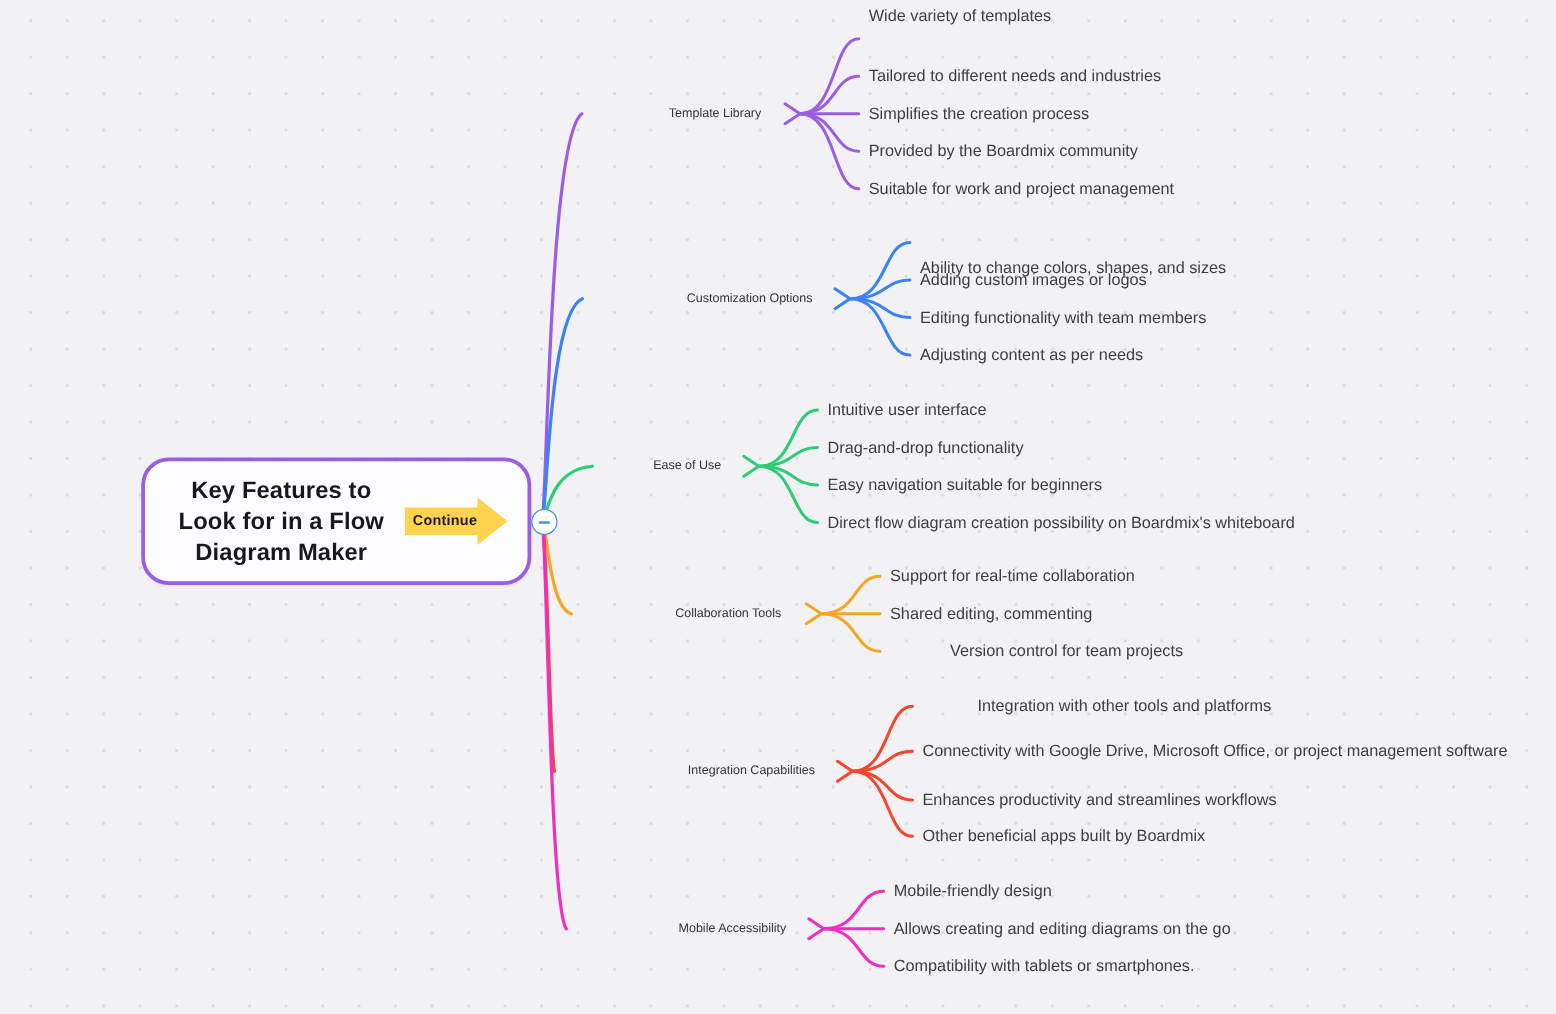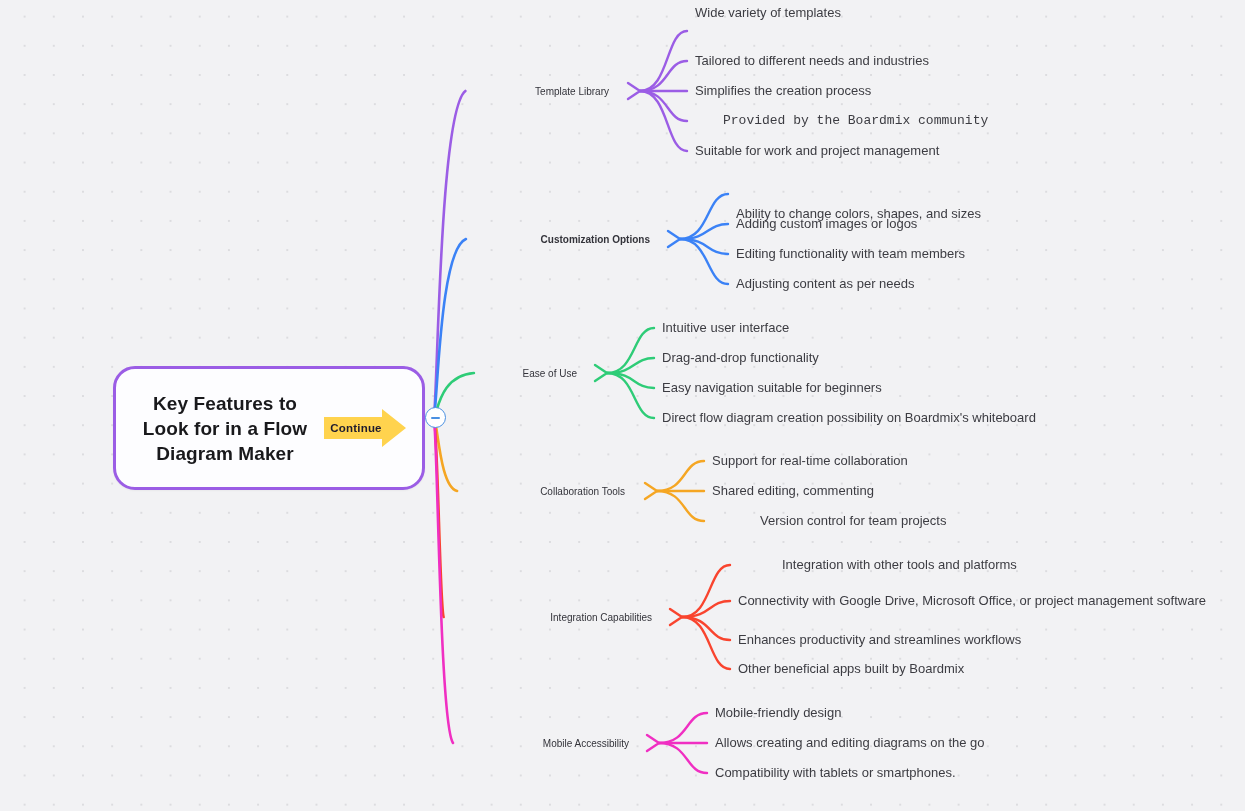--- a/index.html
+++ b/index.html
@@ -25,21 +25,21 @@
     width: 1245px;
     height: 811px;
     pointer-events: none;
   }
   
   #root-node {
     position: absolute;
     left: 113px;
     top: 366px;
     width: 312px;
-    height: 124px;
+    height: 102px;
     box-sizing: border-box;
     background: #fdfdff;
     border: 3px solid #9b5de5;
     border-radius: 22px;
     display: flex;
     align-items: center;
     padding: 0 14px 0 18px;
     z-index: 4;
     box-shadow: 0 1px 2px rgba(0,0,0,0.04);
   }
@@ -187,23 +187,23 @@
 
   <div id="collapse-toggle">
     <div class="minus"></div>
   </div>
 
   <div id="labels">
       <div class="branch-label anchored-right" style="left: 609px; top: 91px;">Template Library</div>
       <div class="leaf-label single" style="left: 695px; top: 13px;">Wide variety of templates</div>
       <div class="leaf-label single" style="left: 695px; top: 61px;">Tailored to different needs and industries</div>
       <div class="leaf-label single" style="left: 695px; top: 91px;">Simplifies the creation process</div>
-      <div class="leaf-label single" style="left: 723px; top: 121px; font-family: Liberation Mono, monospace;">Provided by the Boardmix community</div>
+      <div class="leaf-label single" style="left: 695px; top: 121px;">Provided by the Boardmix community</div>
       <div class="leaf-label single" style="left: 695px; top: 151px;">Suitable for work and project management</div>
-      <div class="branch-label anchored-right" style="left: 650px; top: 239px; font-weight: bold;">Customization Options</div>
+      <div class="branch-label anchored-right" style="left: 650px; top: 239px;">Customization Options</div>
       <div class="leaf-label single" style="left: 736px; top: 194px; margin-top: 20px;">Ability to change colors, shapes, and sizes</div>
       <div class="leaf-label single" style="left: 736px; top: 224px;">Adding custom images or logos</div>
       <div class="leaf-label single" style="left: 736px; top: 254px;">Editing functionality with team members</div>
       <div class="leaf-label single" style="left: 736px; top: 284px;">Adjusting content as per needs</div>
       <div class="branch-label anchored-right" style="left: 577px; top: 373px;">Ease of Use</div>
       <div class="leaf-label single" style="left: 662px; top: 328px;">Intuitive user interface</div>
       <div class="leaf-label single" style="left: 662px; top: 358px;">Drag-and-drop functionality</div>
       <div class="leaf-label single" style="left: 662px; top: 388px;">Easy navigation suitable for beginners</div>
       <div class="leaf-label single" style="left: 662px; top: 418px;">Direct flow diagram creation possibility on Boardmix's whiteboard</div>
       <div class="branch-label anchored-right" style="left: 625px; top: 491px;">Collaboration Tools</div>

